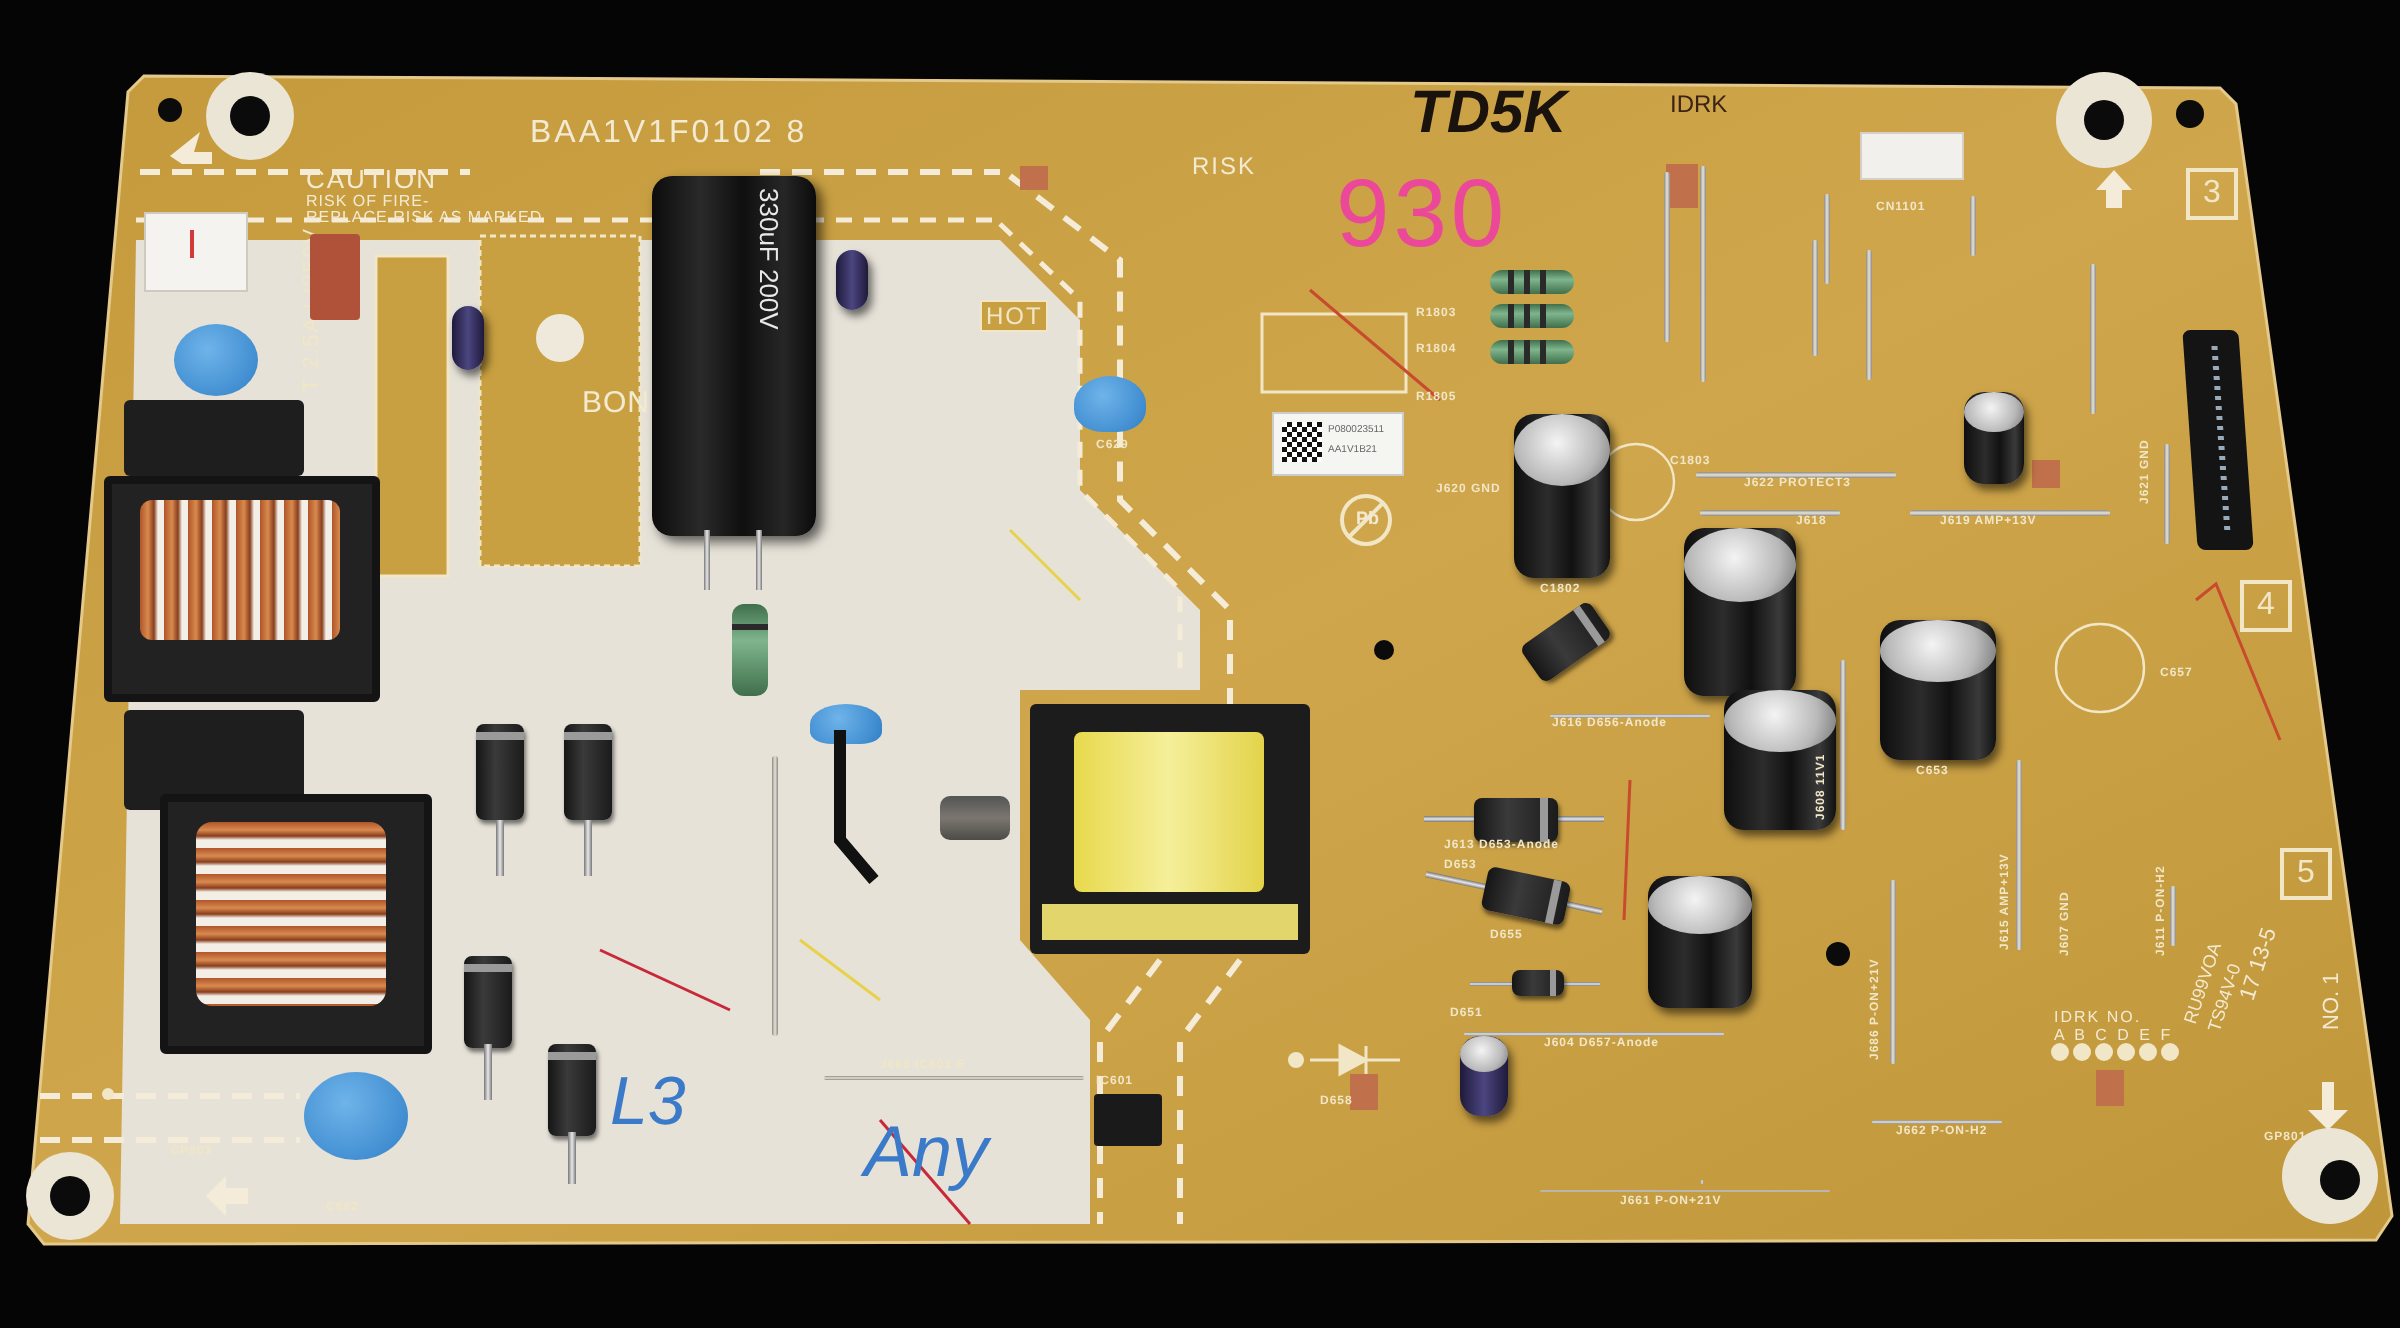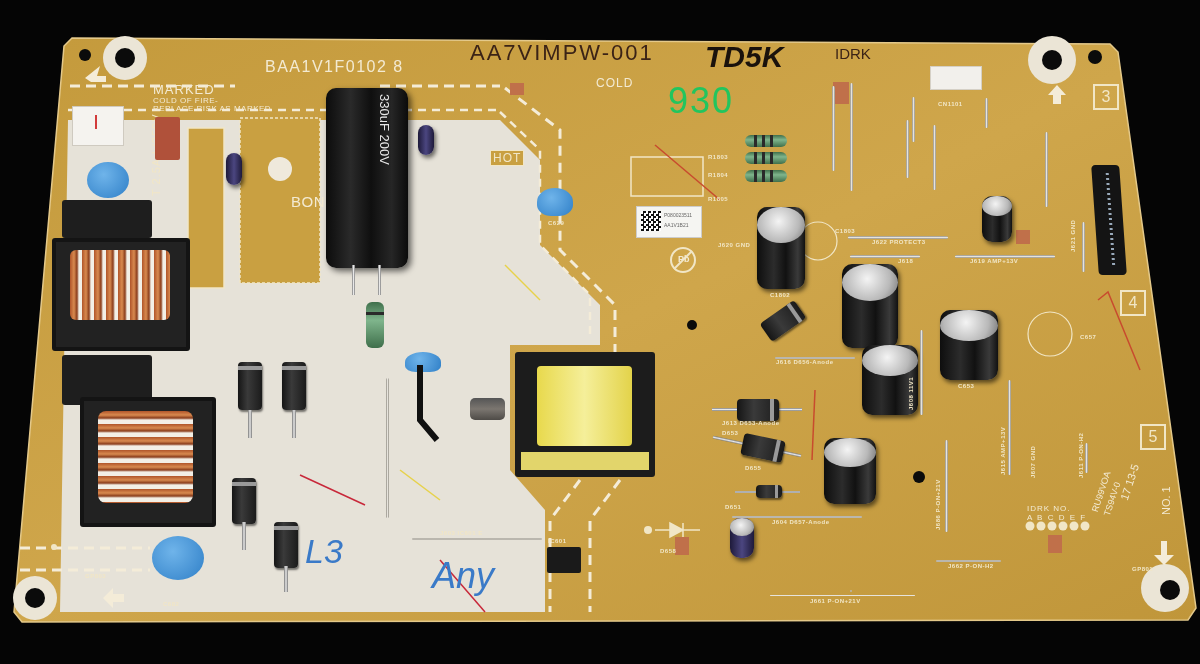--- a/index.html
+++ b/index.html
@@ -97,45 +97,44 @@
     <path d="M400,470 L440,500" stroke="#e7d24a" stroke-width="1.5"></path>
 
     <rect x="510" y="83" width="14" height="12" fill="#c0704a"></rect>
     <rect x="833" y="82" width="16" height="22" fill="#c0704a"></rect>
     <rect x="1016" y="230" width="14" height="14" fill="#c0704a"></rect>
     <rect x="675" y="537" width="14" height="18" fill="#c0704a"></rect>
     <rect x="1048" y="535" width="14" height="18" fill="#c0704a"></rect>
   </svg>
 
   <div class="silk" style="left:265px;top:58px;font-size:16px;letter-spacing:1.5px;">BAA1V1F0102 8</div>
-  <div class="silk" style="left:153px;top:82px;font-size:13px;letter-spacing:1px;">MARKED</div>
-  <div class="silk" style="left:153px;top:96px;font-size:8px;letter-spacing:0.5px;">COLD OF FIRE-</div>
+  <div class="silk" style="left:153px;top:82px;font-size:13px;letter-spacing:1px;">CAUTION</div>
+  <div class="silk" style="left:153px;top:96px;font-size:8px;letter-spacing:0.5px;">RISK OF FIRE-</div>
   <div class="silk" style="left:153px;top:104px;font-size:8px;letter-spacing:0.5px;">REPLACE RISK AS MARKED</div>
   <div class="silk" style="left:150px;top:196px;font-size:11px;letter-spacing:1px;transform:rotate(-90deg);transform-origin:left top;color:#f1e6c6;"><span>T 2.5A L/250V</span></div>
   <div class="abs" style="left:268px;top:157px;width:24px;height:24px;border-radius:50%;background:#efe9dc;"></div>
   <div class="silk" style="left:248px;top:193px;font-size:15px;letter-spacing:0.5px;margin-left:43px;">BOND</div>
   <div class="silk" style="left:490px;top:150px;font-size:12px;letter-spacing:1px;border:1px solid #f1e6c6;padding:0 2px;color:#f1e6c6;background:#c9a041;">HOT</div>
-  <div class="silk" style="left:596px;top:76px;font-size:12px;letter-spacing:1px;">COLD</div>
+  <div class="silk" style="left:596px;top:76px;font-size:12px;letter-spacing:1px;">RISK</div>
   <div class="silk" style="left:678px;top:254px;font-size:9px;font-weight:bold;">Pb</div>
 
   <div class="boxmark" style="left:1093px;top:84px;width:22px;height:22px;">3</div>
   <div class="boxmark" style="left:1120px;top:290px;width:22px;height:22px;">4</div>
   <div class="boxmark" style="left:1140px;top:424px;width:22px;height:22px;">5</div>
 
   <div class="silk" style="left:1027px;top:504px;font-size:8px;letter-spacing:1px;">IDRK NO.</div>
   <div class="silk" style="left:1027px;top:513px;font-size:8px;letter-spacing:1.5px;">A B C D E F</div>
   <div class="silk" style="left:1090px;top:510px;font-size:9px;transform:rotate(-72deg);transform-origin:left top;">RU99VOA</div>
   <div class="silk" style="left:1102px;top:514px;font-size:9px;transform:rotate(-72deg);transform-origin:left top;">TS94V-0</div>
   <div class="silk" style="left:1118px;top:498px;font-size:11px;transform:rotate(-72deg);transform-origin:left top;">17 13-5</div>
   <div class="silk" style="left:1160px;top:515px;font-size:11px;transform:rotate(-90deg);transform-origin:left top;">NO. 1</div>
 
-  <div class="hand" style="left:470px;top:40px;font-size:22px;color:#3b2316;letter-spacing:2px;">AA7VIMPW-001</div>
   <div class="hand" style="left:705px;top:40px;font-size:30px;color:#1a120c;font-weight:bold;font-style:italic;">TD5K</div>
-  <div class="hand" style="left:835px;top:45px;font-size:15px;color:#3b2316;">IDRK</div>
-  <div class="hand" style="left:668px;top:80px;font-size:36px;color:#22c55e;letter-spacing:2px;">930</div>
+  <div class="hand" style="left:835px;top:45px;font-size:12px;color:#3b2316;">IDRK</div>
+  <div class="hand" style="left:668px;top:80px;font-size:48px;color:#ec4899;letter-spacing:2px;">930</div>
   <div class="hand" style="left:305px;top:532px;font-size:34px;color:#3a7ac8;font-style:italic;">L3</div>
   <div class="hand" style="left:432px;top:555px;font-size:36px;color:#3a7ac8;font-style:italic;">Any</div>
 
   <div class="abs" style="left:72px;top:106px;width:50px;height:38px;background:#f5f3ef;border:1px solid #cfcac0;">
     <div class="abs" style="left:22px;top:8px;width:2px;height:14px;background:#d23a3a;"></div>
   </div>
 
   <div class="abs" style="left:155px;top:117px;width:25px;height:43px;background:#b0513a;border-radius:2px;"></div>
 
   <div class="abs" style="left:87px;top:162px;width:42px;height:36px;border-radius:50%;background:radial-gradient(circle at 40% 35%,#6fb4ea,#2f7fc7);"></div>

